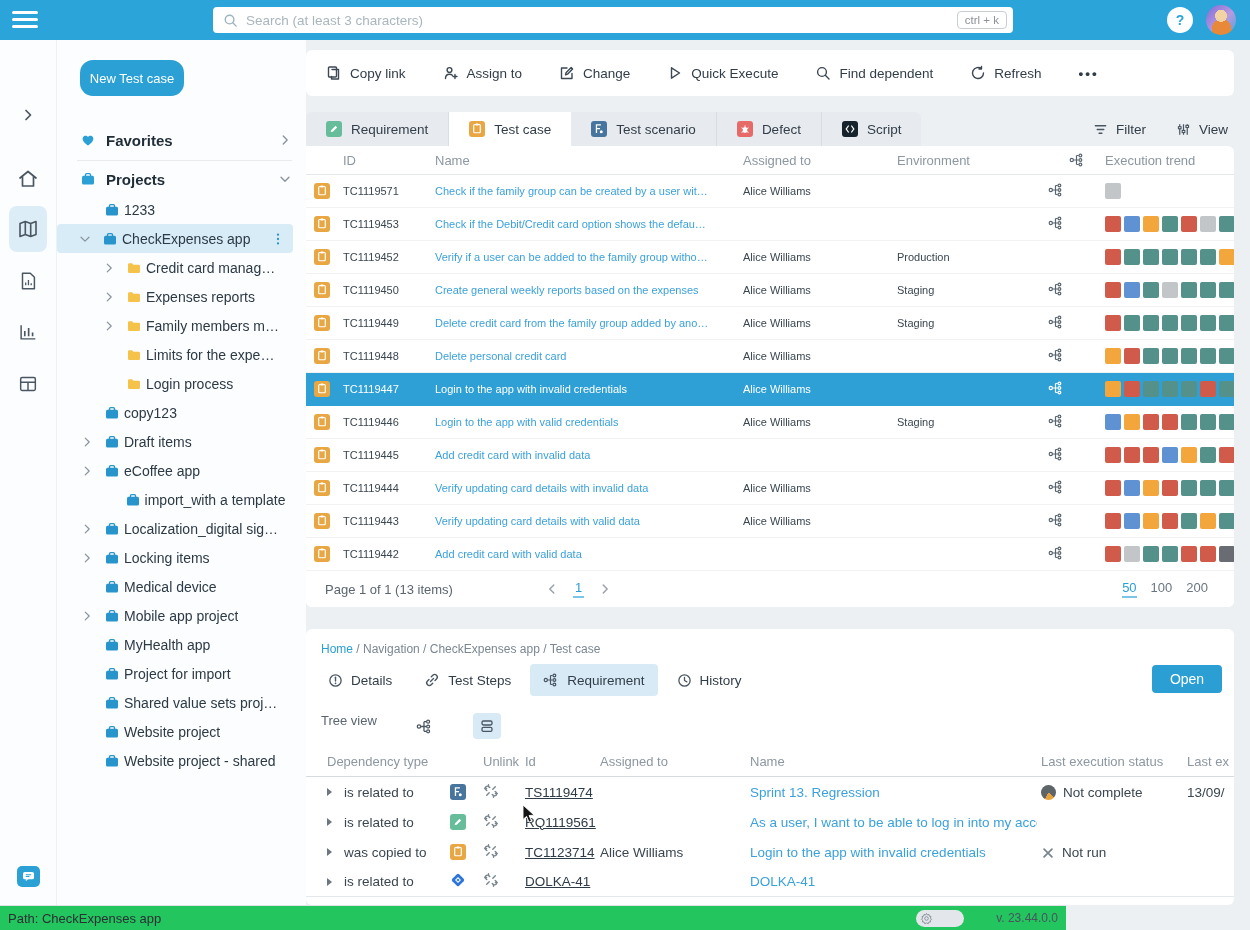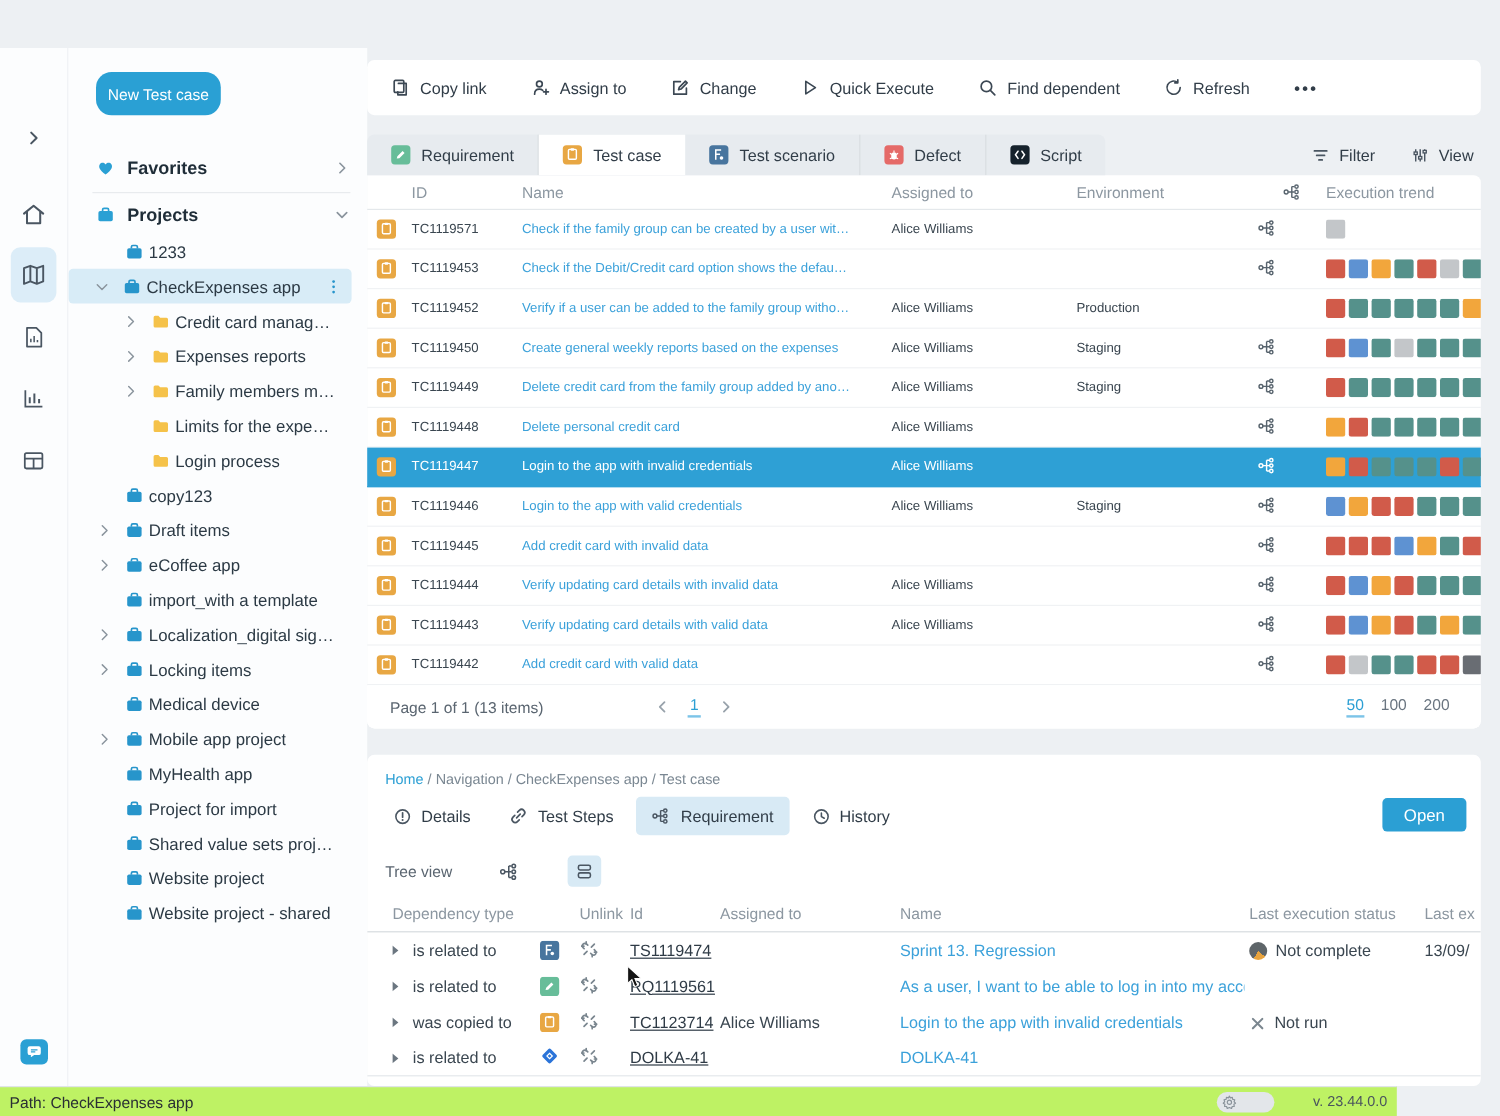--- a/index.html
+++ b/index.html
@@ -79,49 +79,68 @@
   .sizes .on{color:#2B9FD4;border-bottom:2px solid #7CC4E8;padding-bottom:1px;}
   
   .detail{position:relative;margin-top:22px;height:276px;background:#fff;border-radius:6px;overflow:hidden;}
   .crumbs{padding:13px 0 0 15px;font-size:12px;color:#7A8792;}
   .crumbs .home{color:#2B9FD4;}
   .dtabs{display:flex;gap:6px;margin:8px 0 0 9px;}
   .dtab{display:flex;align-items:center;gap:8px;padding:8px 13px;font-size:13.5px;color:#313D48;border-radius:4px;cursor:pointer;}
   .dtab .ic{color:#4A5662;}
   .dtab.active{background:#D8EAF5;}
   .openbtn{position:absolute;right:12px;top:36px;width:70px;height:28px;background:#2B9FD4;color:#fff;border:none;border-radius:4px;font-size:14px;font-family:inherit;cursor:pointer;}
-  .viewrow{display:flex;align-items:center;margin:17px 0 0 15px;gap:34px;}
+  .viewrow{display:flex;align-items:flex-start;margin:17px 0 0 15px;gap:34px;}
   .viewrow .vlabel{font-size:13px;color:#5A6570;}
   .vbtn{width:28px;height:26px;display:flex;align-items:center;justify-content:center;border-radius:4px;color:#4A5662;cursor:pointer;}
   .vbtn.on{background:#D8EAF5;}
   .dgrid{display:grid;grid-template-columns:119px 33px 42px 75px 150px 291px 146px 1fr;align-items:center;padding-left:21px;box-sizing:border-box;}
   .dgrid>*{padding-left:4px;overflow:hidden;white-space:nowrap;}
   .dgrid>*:first-child{padding-left:0;}
   .dhead{margin-top:8px;height:30px;font-size:13px;color:#8C97A1;border-bottom:1px solid #D6DBDF;}
   .drow{height:30px;font-size:13.5px;color:#3A4650;}
   .drow:last-child{border-bottom:1px solid #E4E8EB;}
   .dtype{display:flex;align-items:center;gap:12px;}
   .caret{width:0;height:0;border-left:5px solid #6B7680;border-top:4px solid transparent;border-bottom:4px solid transparent;}
   .did{color:#2F3B46;text-decoration:underline;}
   .dname{color:#3BA1DA;}
   .dstat{display:flex;align-items:flex-end;gap:7px;}
   .pie{width:15px;height:15px;border-radius:50%;background:conic-gradient(from 130deg,#E8A33D 0 80deg,#5E6569 80deg 360deg);}
   .unlink-ic{color:#7A868F;}
   
-  .statusbar{position:absolute;left:0;bottom:0;width:1164px;height:25px;background:#bef264;border-top:1px solid #E0E4E8;display:flex;align-items:center;box-sizing:border-box;font-size:13px;color:#2A2F34;gap:20px;}
+  .statusbar{position:absolute;left:0;bottom:0;width:1066px;height:25px;background:#22c55e;border-top:1px solid #E0E4E8;display:flex;align-items:center;box-sizing:border-box;font-size:13px;color:#2A2F34;gap:20px;}
   .statusbar .path{margin-left:8px;}
   .gearpill{margin-left:auto;width:48px;height:17px;border-radius:9px;background:#E3E6EA;display:flex;align-items:center;padding-left:4px;box-sizing:border-box;color:#8A939B;}
   .version{margin:0 8px 0 12px;font-size:12px;color:#4A545E;}
   .cursor{position:absolute;left:522px;top:804px;z-index:50;pointer-events:none;}
 </style>
 </head>
 <body>
 
 <div class="app">
 
+  <header class="topbar">
+    <div class="burger">
+        <i></i>
+        <i></i>
+        <i></i>
+      </div>
+    <div class="searchbox">
+      <span class="ic mag">
+          <svg width="15" height="15" viewBox="0 0 16 16">
+            <circle cx="7" cy="7" r="4.6" fill="none" stroke="currentColor" stroke-width="1.5"></circle>
+            <path d="M10.5 10.5 L14 14" stroke="currentColor" stroke-width="1.5" stroke-linecap="round"></path>
+          </svg>
+        </span>
+      <span class="ph">Search (at least 3 characters)</span>
+      <span class="kbd">ctrl + k</span>
+    </div>
+    <div class="help">?</div>
+    <div class="avatar"></div>
+  </header>
 
   <nav class="rail">
     <div class="rbtn" style="top:60px">
         <svg width="16" height="16" viewBox="0 0 16 16">
           <path d="M6 3.5 L10.5 8 L6 12.5" fill="none" stroke="currentColor" stroke-width="1.7" stroke-linecap="round" stroke-linejoin="round"></path>
         </svg>
       </div>
     <div class="rbtn" style="top:124px">
         <svg width="24" height="24" viewBox="0 0 24 24">
           <path d="M4 11 L12 4.5 L20 11 M6.5 9.5 V19 H17.5 V9.5" fill="none" stroke="currentColor" stroke-width="1.7" stroke-linejoin="round" stroke-linecap="round"></path>
@@ -310,21 +329,21 @@
             </svg>
           </span>
           <span class="ic ticon c-proj">
             <svg width="16" height="16" viewBox="0 0 16 16">
               <path d="M5.5 5 V3.8 A1.2 1.2 0 0 1 6.7 2.6 H9.3 A1.2 1.2 0 0 1 10.5 3.8 V5" fill="none" stroke="currentColor" stroke-width="1.4"></path>
               <rect x="2" y="4.8" width="12" height="8.6" rx="1.5" fill="currentColor"></rect>
             </svg>
           </span>
           <span class="tlabel">eCoffee app</span>
         </div>
-        <div class="tree-row" style="padding-left: 22px;">
+        <div class="tree-row" style="padding-left: 22px; justify-content: center;">
           <span class="slot"></span>
           <span class="ic ticon c-proj">
             <svg width="16" height="16" viewBox="0 0 16 16">
               <path d="M5.5 5 V3.8 A1.2 1.2 0 0 1 6.7 2.6 H9.3 A1.2 1.2 0 0 1 10.5 3.8 V5" fill="none" stroke="currentColor" stroke-width="1.4"></path>
               <rect x="2" y="4.8" width="12" height="8.6" rx="1.5" fill="currentColor"></rect>
             </svg>
           </span>
           <span class="tlabel">import_with a template</span>
         </div>
         <div class="tree-row" style="padding-left: 22px;">

